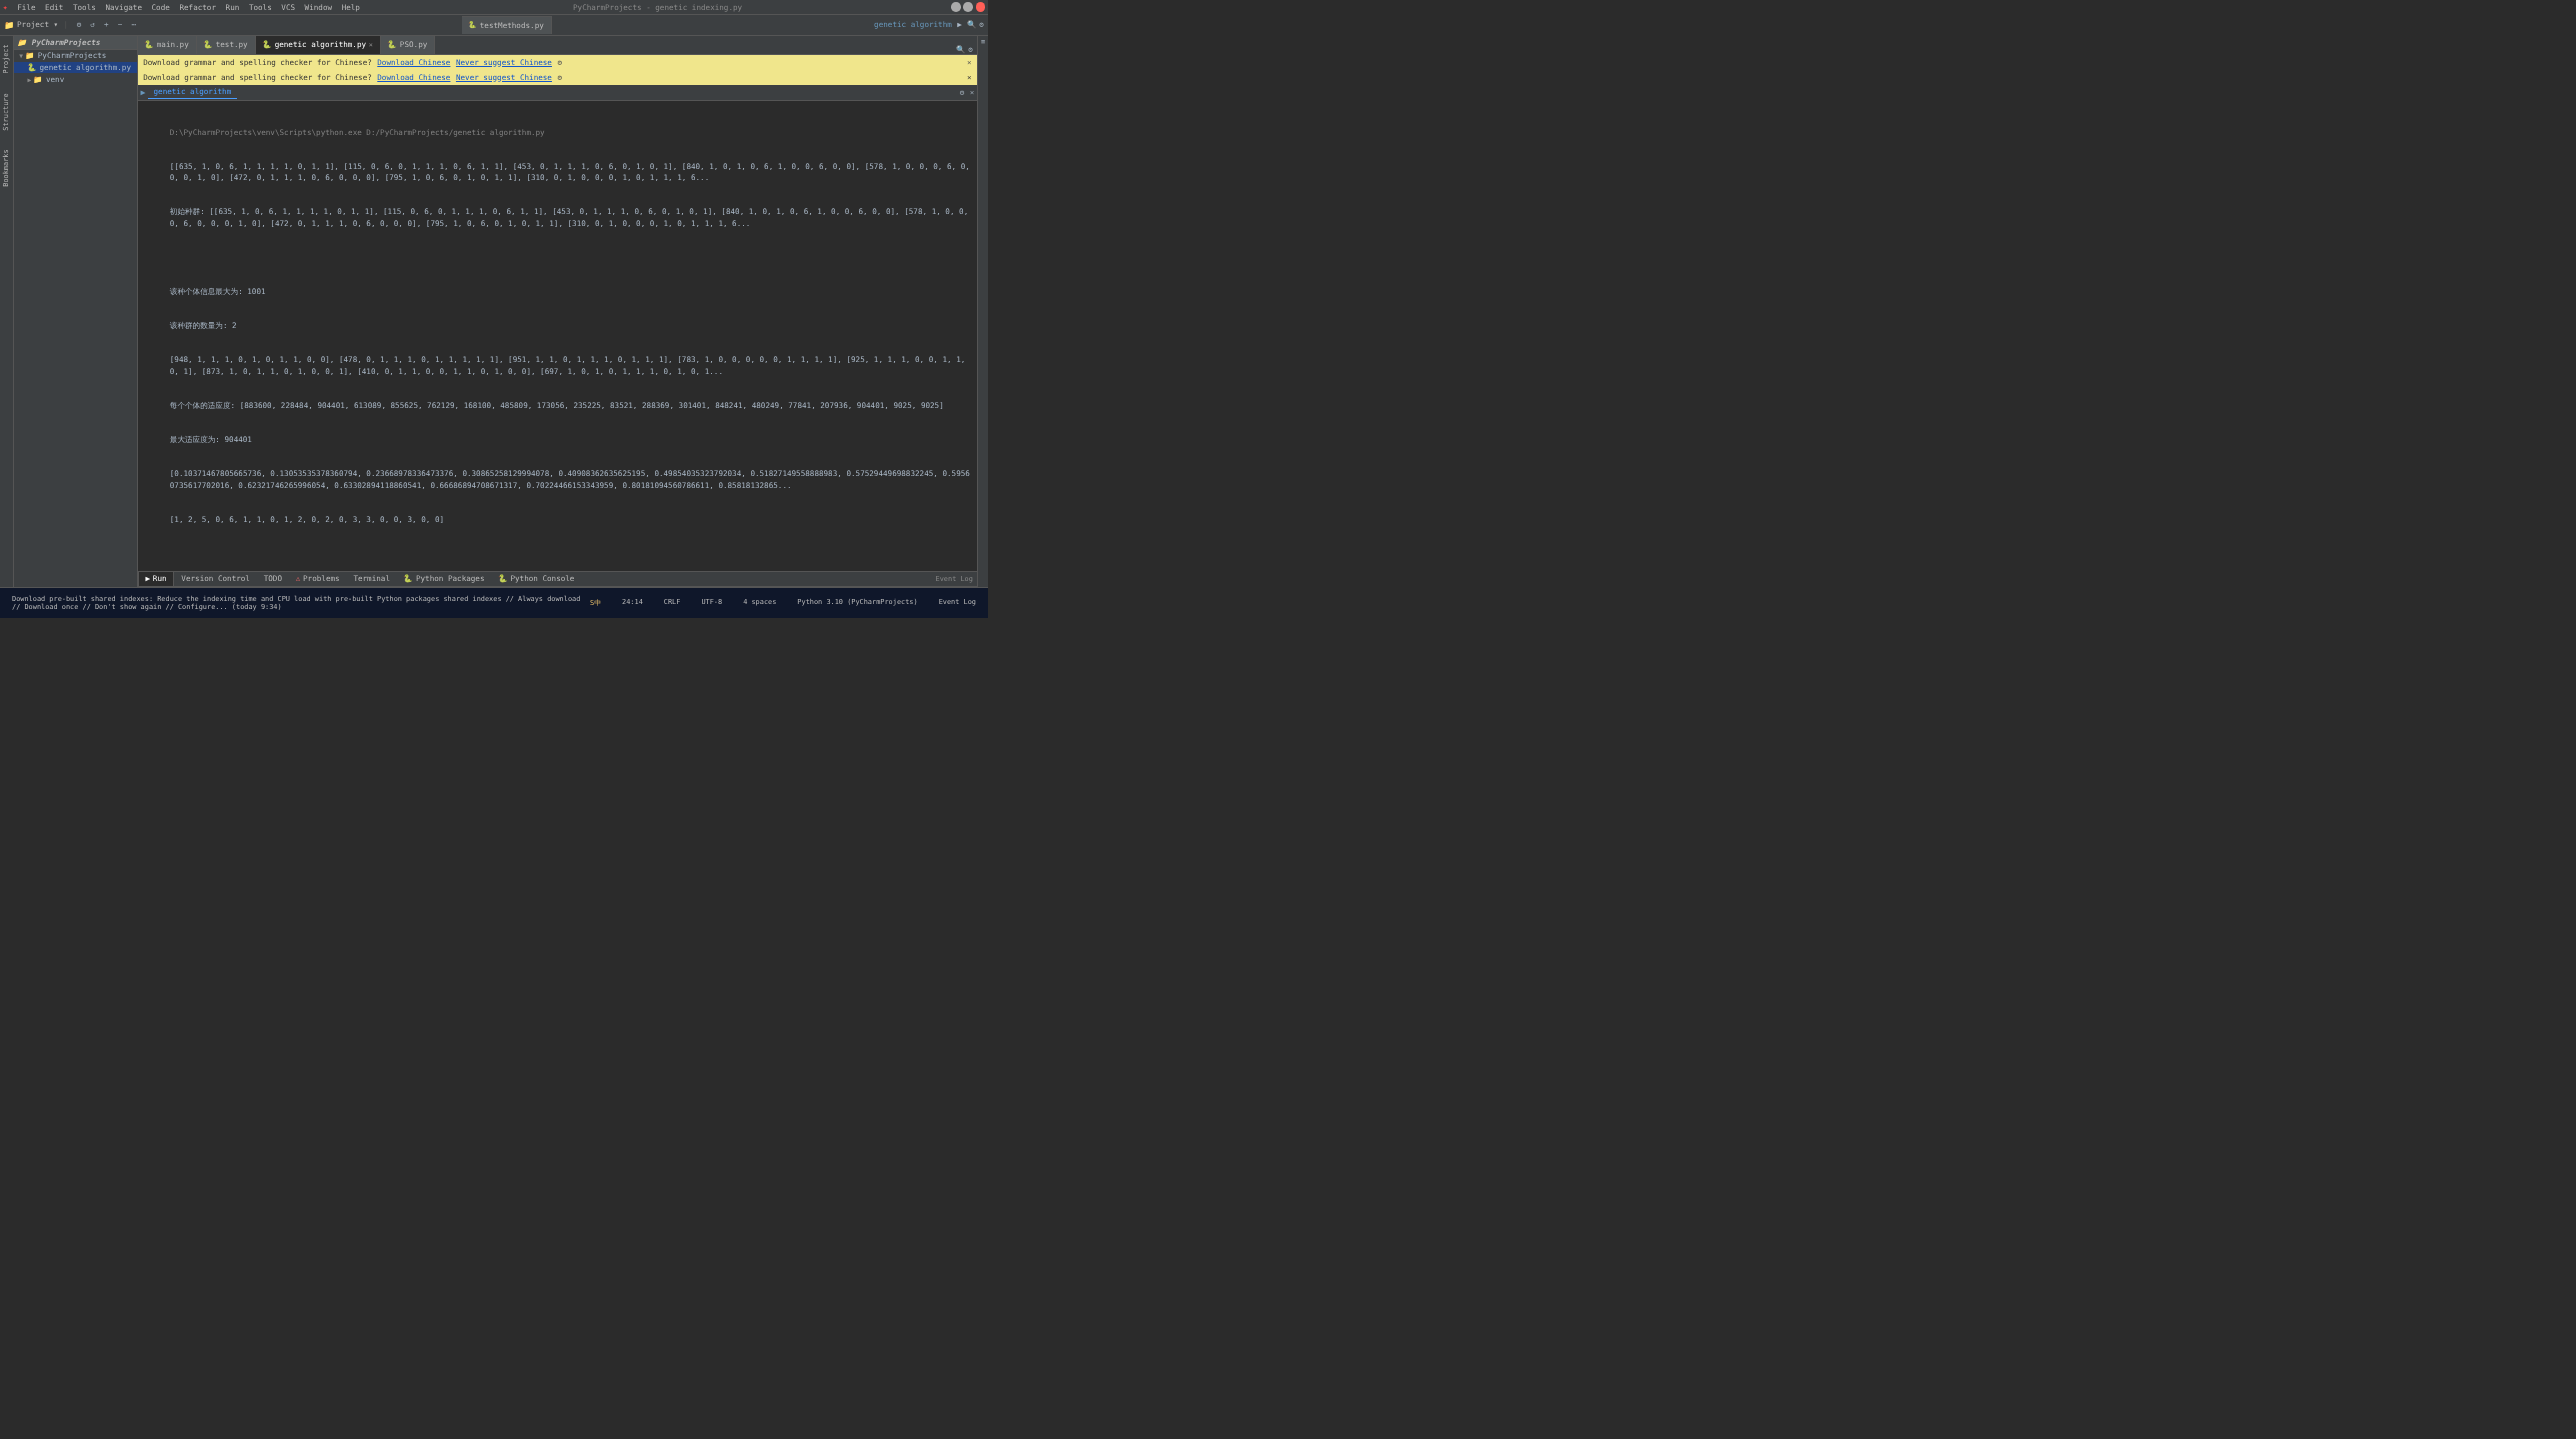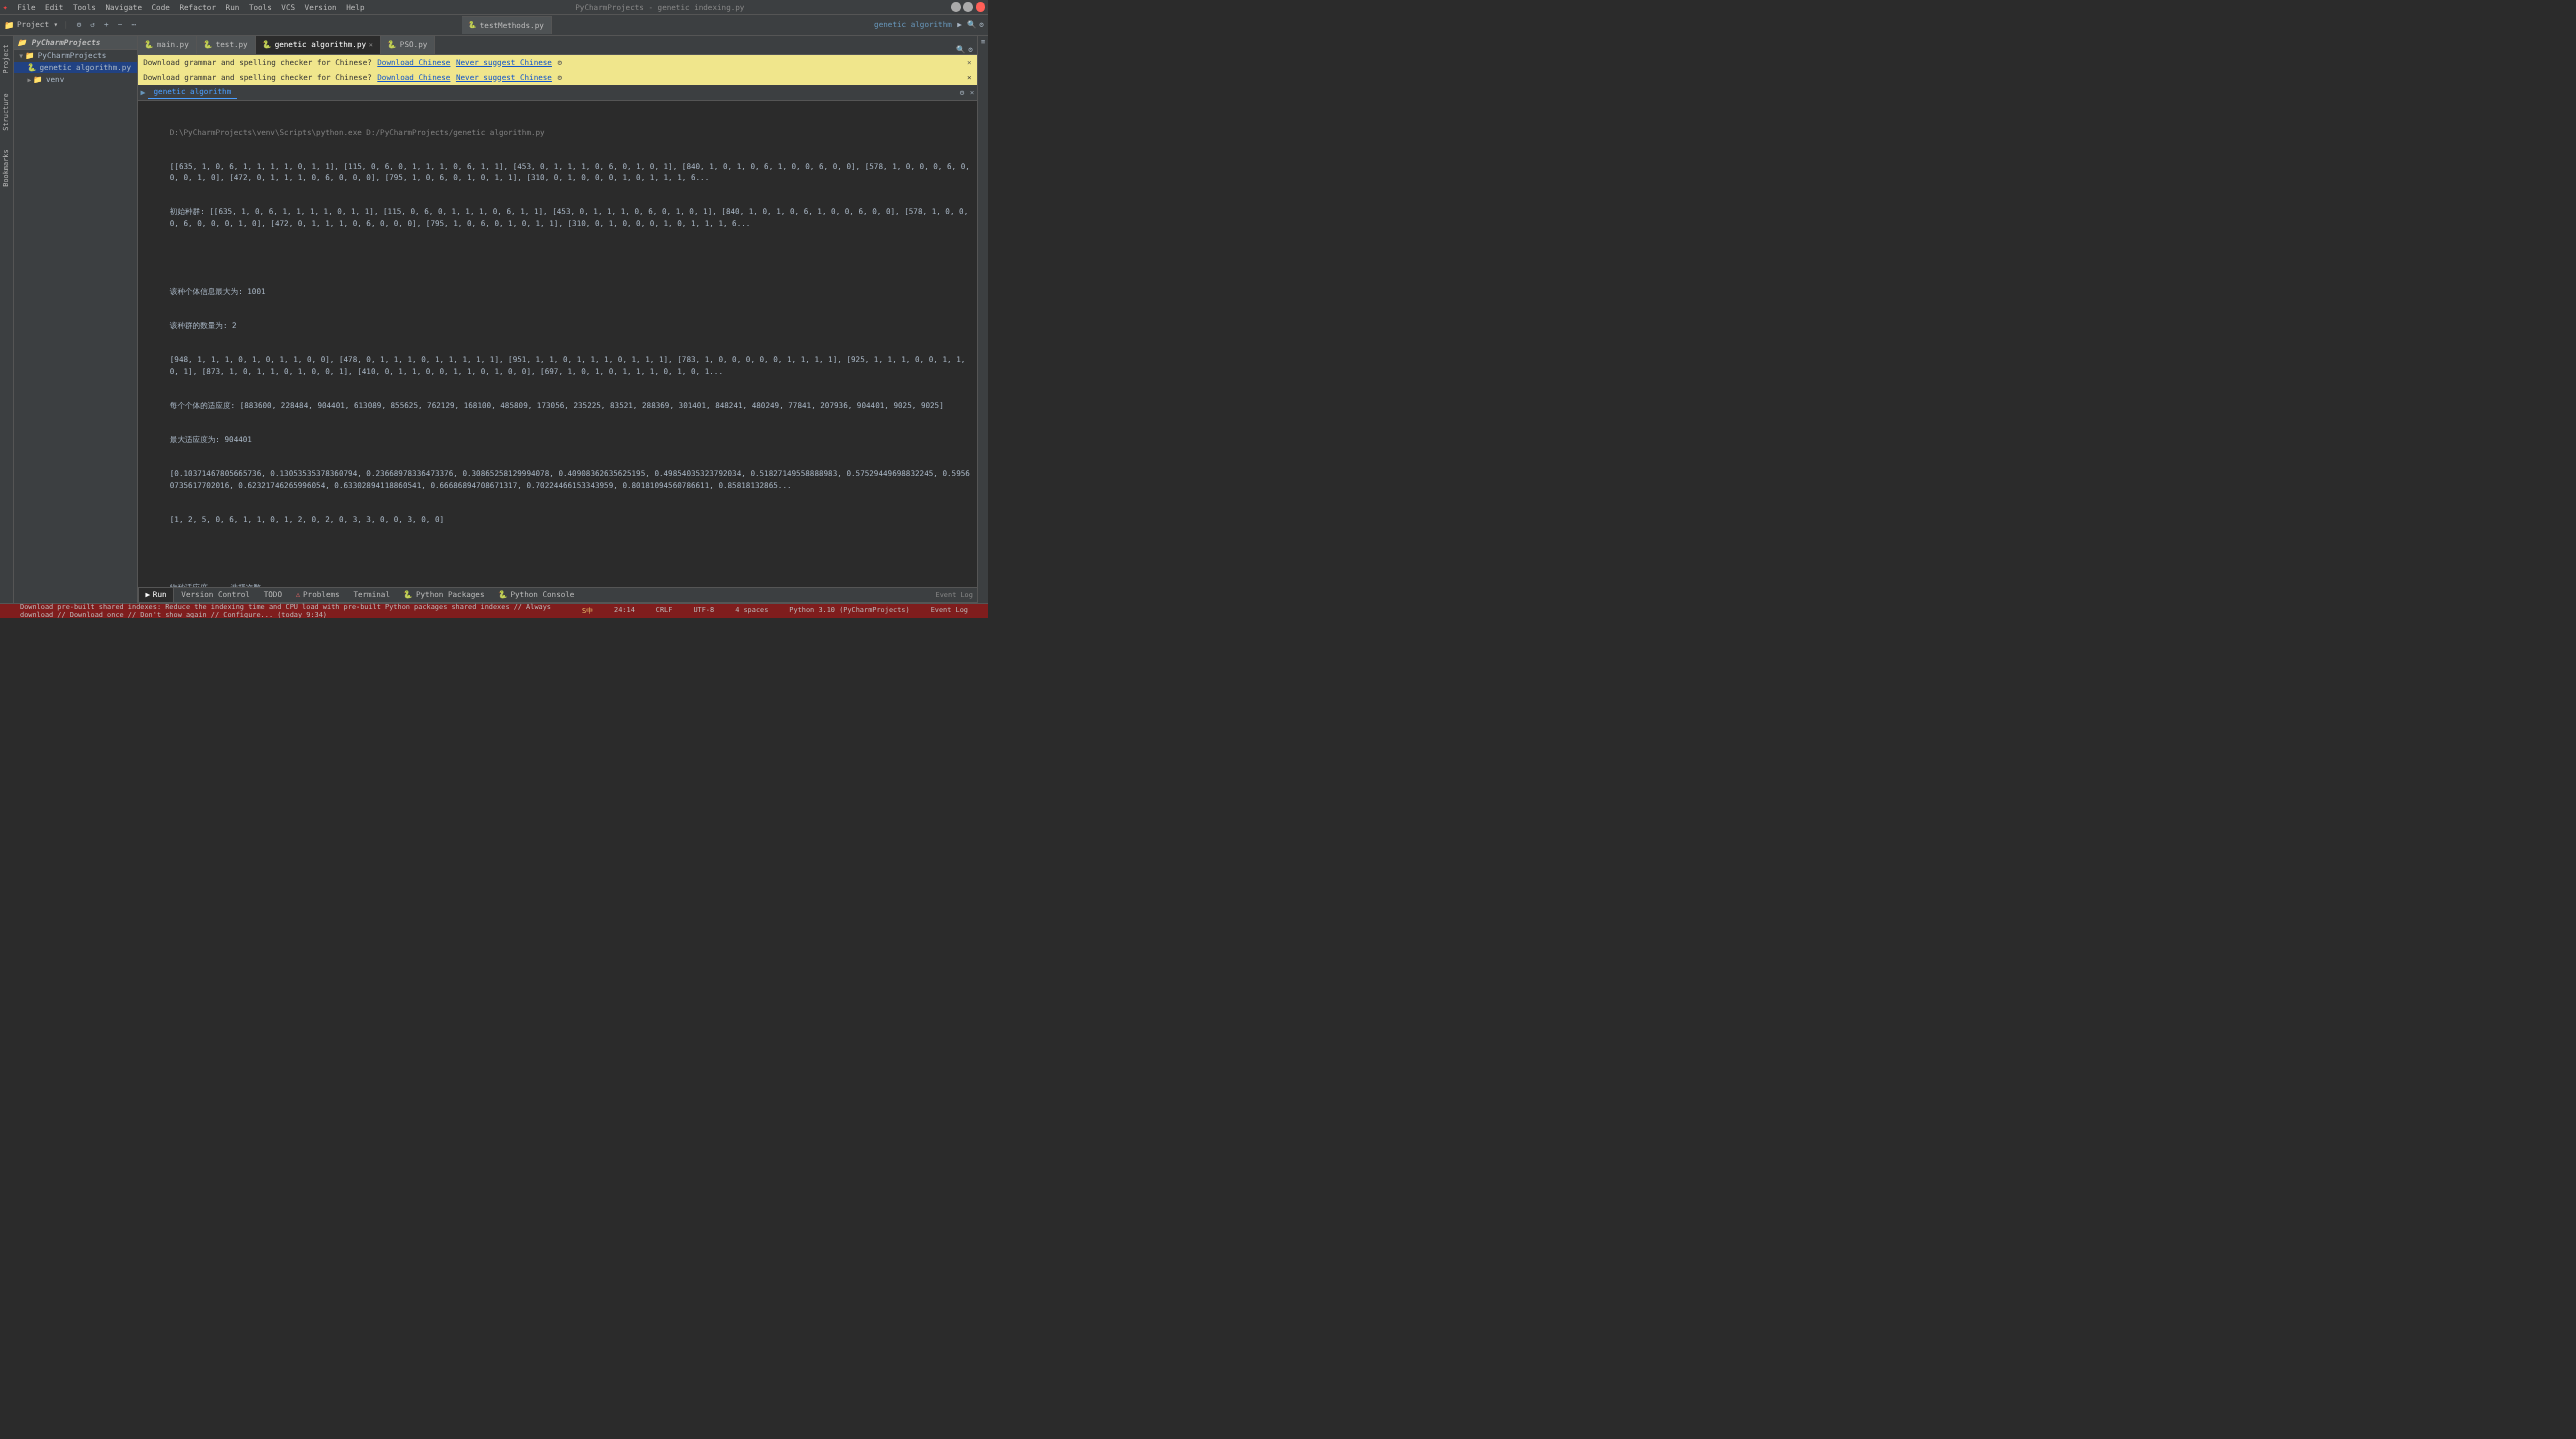--- a/index.html
+++ b/index.html
@@ -156,25 +156,25 @@
       line-height: 1.5;
       color: #a9b7c6;
       white-space: pre-wrap;
       word-break: break-all;
     }
     .output-line { display: block; padding-left: 28px; }
     .output-command { color: #808080; }
 
     
     #status-bar {
-      background: #7f1d1d;
-      height: 15px;
-      display: flex;
-      align-items: center;
-      padding: 0 20px;
+      background: #0f172a;
+      height: 31px;
+      display: flex;
+      align-items: center;
+      padding: 0 12px;
       border-top: 0.7px solid #555;
       font-size: 6.9px;
       color: #bbbbbb;
       gap: 5.5px;
     }
     .status-left { flex: 1; }
     .status-right { display: flex; gap: 21px; }
     .status-item { color: #bbbbbb; }
 
     
@@ -313,21 +313,21 @@
     <span style="color:#ee4444; font-weight:bold; font-size:8.2px; margin-right:4.1px;">✦</span>
     <span class="menu-item">File</span>
     <span class="menu-item">Edit</span>
     <span class="menu-item">Tools</span>
     <span class="menu-item">Navigate</span>
     <span class="menu-item">Code</span>
     <span class="menu-item">Refactor</span>
     <span class="menu-item">Run</span>
     <span class="menu-item">Tools</span>
     <span class="menu-item">VCS</span>
-    <span class="menu-item">Version</span>
+    <span class="menu-item">Window</span>
     <span class="menu-item">Help</span>
     <div id="title-bar-center">PyCharmProjects - genetic indexing.py</div>
     <div id="window-controls">
       <div class="win-btn win-min">−</div>
       <div class="win-btn win-max">□</div>
       <div class="win-btn win-close">×</div>
     </div>
   </div>
 
   <div id="toolbar">

